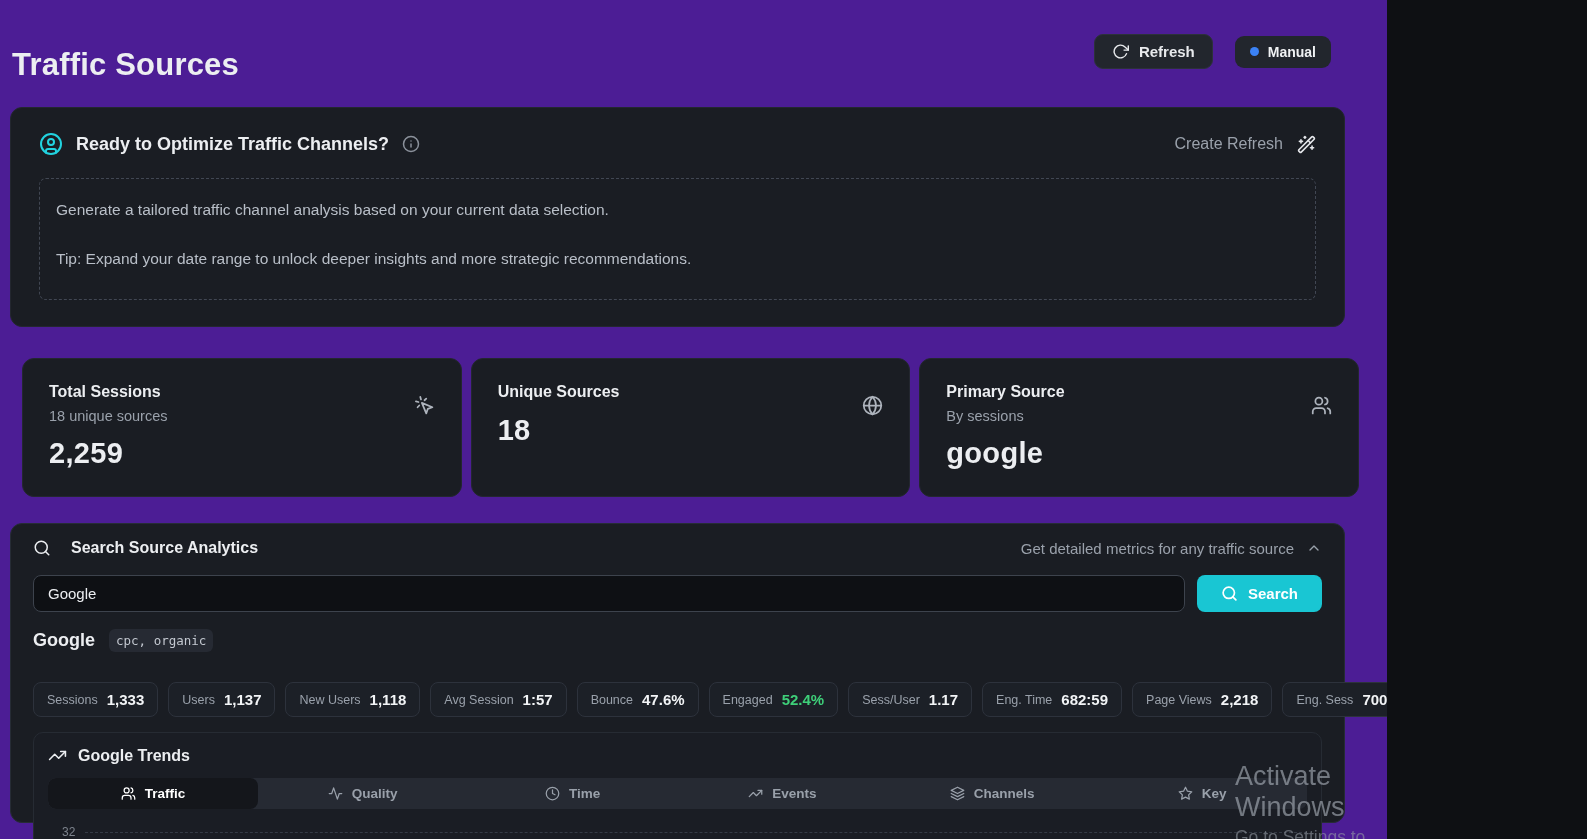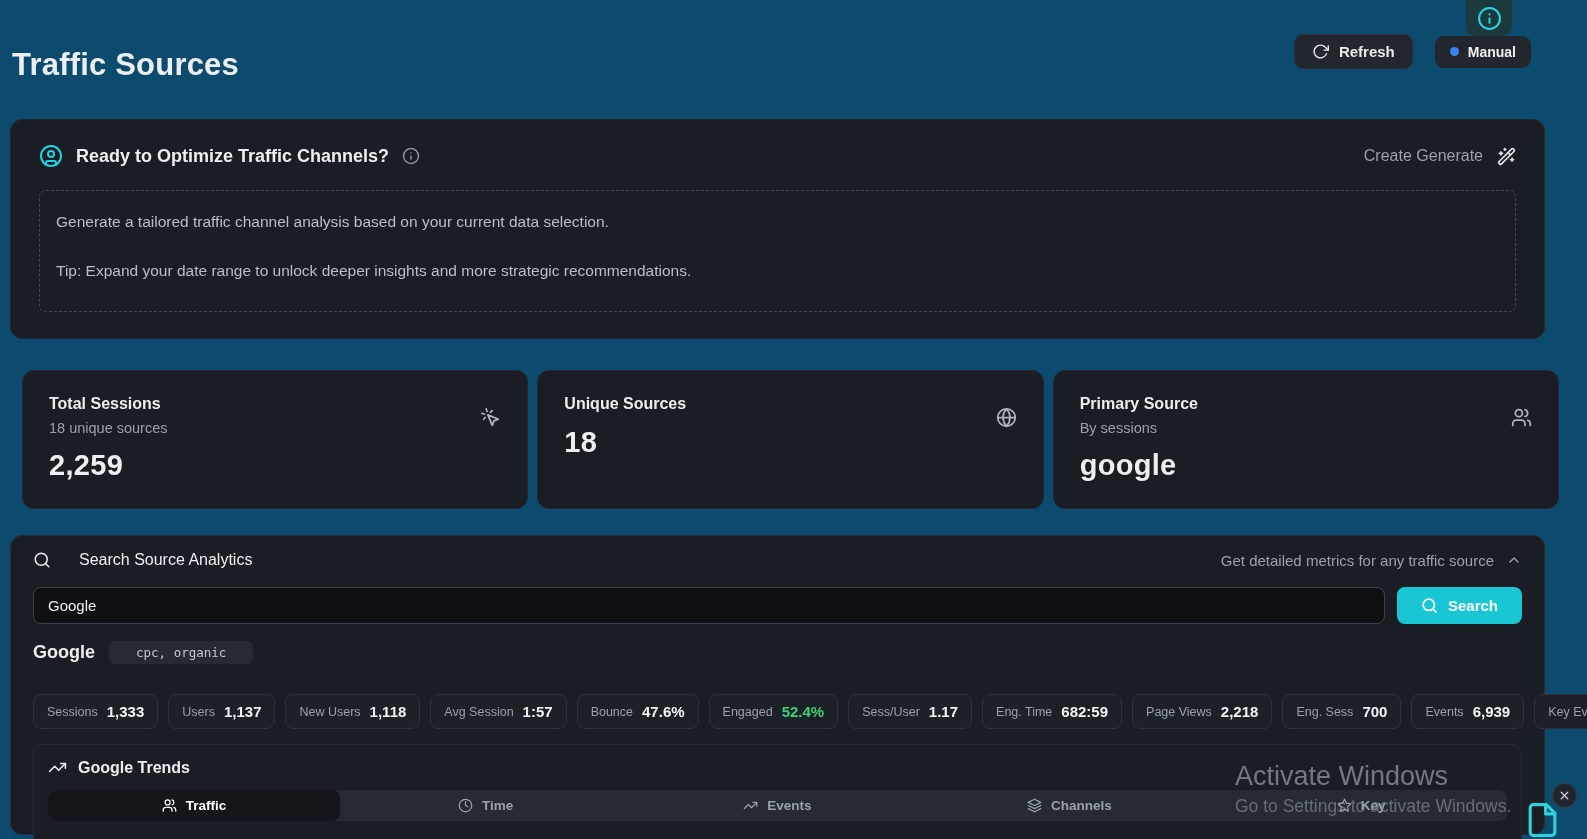--- a/index.html
+++ b/index.html
@@ -1,19 +1,19 @@
 <!DOCTYPE html>
 <html><head>
 <meta charset="utf-8">
 <style>
   * { margin:0; padding:0; box-sizing:border-box; }
   html,body { background:#0e1013; }
   .app {
-    position:relative; width:1587px; height:839px; overflow:hidden;
-    background:#0c4a6e; color:#eceef1;
+    position:relative; width:1387px; height:839px; overflow:hidden;
+    background:#4c1d95; color:#eceef1;
     font-family:"Liberation Sans", sans-serif;
   }
   svg.ic { display:block; }
 
   
   .info-fab {
     position:absolute; left:1466px; top:-12px; width:46px; height:48px;
     background:#1c3a3e; border:none; border-radius:10px;
     display:flex; align-items:flex-end; justify-content:center; padding-bottom:5px;
     color:#2dd4e0; cursor:pointer;
@@ -31,21 +31,21 @@
     display:flex; align-items:center; gap:9px; background:#22262d;
     border-radius:9px; padding:8px 15px; font-size:14px; font-weight:700; color:#f0f2f4;
   }
   .dot { width:9px; height:9px; border-radius:50%; }
 
   
   .card {
     background:#1a1d23; border:1px solid #23272f; border-radius:12px;
     margin:0 42px 0 10px;
   }
-  .insights { margin-top:36px; padding:24px 28px 26px 28px; }
+  .insights { margin-top:24px; padding:24px 28px 26px 28px; }
   .insights-head { display:flex; align-items:center; justify-content:space-between; }
   .insights-title-wrap { display:flex; align-items:center; gap:13px; }
   .insights-title { font-size:18px; font-weight:700; }
   .muted-ic { color:#8b919b; }
   .accent-ic { color:#22d3e0; }
   .create-insights { display:flex; align-items:center; gap:14px; color:#9aa1ab; font-size:16px; cursor:pointer; }
   .create-insights .wand { color:#e5e7eb; }
   .insights-body {
     margin-top:22px; border:1px dashed #414753; border-radius:7px;
     padding:20px 16px 30px 16px; color:#b9bfc8; font-size:15.5px; line-height:1.4;
@@ -63,37 +63,37 @@
   .stat-sub:empty { display:none; }
   .stat-value { font-size:29px; font-weight:700; margin-top:13px; letter-spacing:.3px; }
   .stat-icon { position:absolute; top:36px; right:26px; color:#aeb4bd; }
 
   
   .search-section {
     margin-top:26px; padding:15px 22px 0 22px; height:300px;
     border-color:#262c35;
   }
   .search-head { display:flex; align-items:center; justify-content:space-between; }
-  .search-title-wrap { display:flex; align-items:center; gap:28px; font-size:16px; font-weight:400;text-align:right; }
+  .search-title-wrap { display:flex; align-items:center; gap:20px; font-size:16px; font-weight:700;text-align:right; }
   .search-hint { display:flex; align-items:center; gap:12px; color:#9aa1ab; font-size:15px; cursor:pointer; }
   .search-row { display:flex; gap:12px; margin-top:18px; }
   .search-input {
     flex:1; height:37px; background:#0e1014; border:1px solid #3d434d; border-radius:8px;
     color:#eceef1; font-size:15px; padding:0 14px; font-family:inherit; outline:none;
   }
   .search-btn {
     display:flex; align-items:center; gap:10px; background:#19c6d3; color:#ffffff;
     border:none; border-radius:8px; padding:0 24px; font-size:15px; font-weight:700;
     font-family:inherit; cursor:pointer;
   }
   .result-head { display:flex; align-items:center; gap:14px; margin-top:17px; }
   .result-name { font-size:18px; font-weight:700; }
   .result-badge {
     font-family:"DejaVu Sans Mono", monospace; font-size:12.5px; color:#c3c8d0;
-    background:#262a33; border-radius:6px; padding:4px 27px;
+    background:#262a33; border-radius:6px; padding:4px 7px;
   }
   .metrics-row { display:flex; gap:10px; margin-top:30px; }
   .metric-chip {
     display:flex; align-items:center; gap:9px; background:#1c2027; border:1px solid #2d323c;
     border-radius:8px; padding:8px 13px; white-space:nowrap;
   }
   .metric-label { font-size:12.5px; color:#9aa1ab; }
   .metric-value { font-size:15px; font-weight:700; color:#f2f4f6; }
 
   
@@ -174,21 +174,21 @@
         <span class="insights-title">Ready to Optimize Traffic Channels?</span>
         <span class="muted-ic">
           <svg class="ic" width="18" height="18" viewBox="0 0 24 24" fill="none" stroke="currentColor" stroke-width="2" stroke-linecap="round" stroke-linejoin="round">
               <circle cx="12" cy="12" r="10"></circle>
               <line x1="12" y1="16" x2="12" y2="12"></line>
               <line x1="12" y1="8" x2="12.01" y2="8"></line>
             </svg>
         </span>
       </div>
       <div class="create-insights">
-        <span>Create Generate</span>
+        <span>Create Refresh</span>
         <span class="wand">
           <svg class="ic" width="19" height="19" viewBox="0 0 24 24" fill="none" stroke="currentColor" stroke-width="2" stroke-linecap="round" stroke-linejoin="round">
               <path d="m21.64 3.64-1.28-1.28a1.21 1.21 0 0 0-1.72 0L2.36 18.64a1.21 1.21 0 0 0 0 1.72l1.28 1.28a1.2 1.2 0 0 0 1.72 0L21.64 5.36a1.2 1.2 0 0 0 0-1.72Z"></path>
               <path d="m14 7 3 3"></path>
               <path d="M5 6v4"></path>
               <path d="M19 14v4"></path>
               <path d="M10 2v2"></path>
               <path d="M7 8H3"></path>
               <path d="M21 16h-4"></path>
               <path d="M11 3H9"></path>
@@ -351,20 +351,28 @@
                 <circle cx="9" cy="7" r="4"></circle>
                 <path d="M22 21v-2a4 4 0 0 0-3-3.87"></path>
                 <path d="M16 3.13a4 4 0 0 1 0 7.75"></path>
               </svg>
             </span>
             <span>Traffic</span>
           </div>
           <div class="tab">
             <span>
               <svg class="ic" width="15" height="15" viewBox="0 0 24 24" fill="none" stroke="currentColor" stroke-width="2" stroke-linecap="round" stroke-linejoin="round">
+                <polyline points="22 12 18 12 15 21 9 3 6 12 2 12"></polyline>
+              </svg>
+            </span>
+            <span>Quality</span>
+          </div>
+          <div class="tab">
+            <span>
+              <svg class="ic" width="15" height="15" viewBox="0 0 24 24" fill="none" stroke="currentColor" stroke-width="2" stroke-linecap="round" stroke-linejoin="round">
                 <circle cx="12" cy="12" r="10"></circle>
                 <polyline points="12 6 12 12 16 14"></polyline>
               </svg>
             </span>
             <span>Time</span>
           </div>
           <div class="tab">
             <span>
               <svg class="ic" width="15" height="15" viewBox="0 0 24 24" fill="none" stroke="currentColor" stroke-width="2" stroke-linecap="round" stroke-linejoin="round">
                 <polyline points="22 7 13.5 15.5 8.5 10.5 2 17"></polyline>

